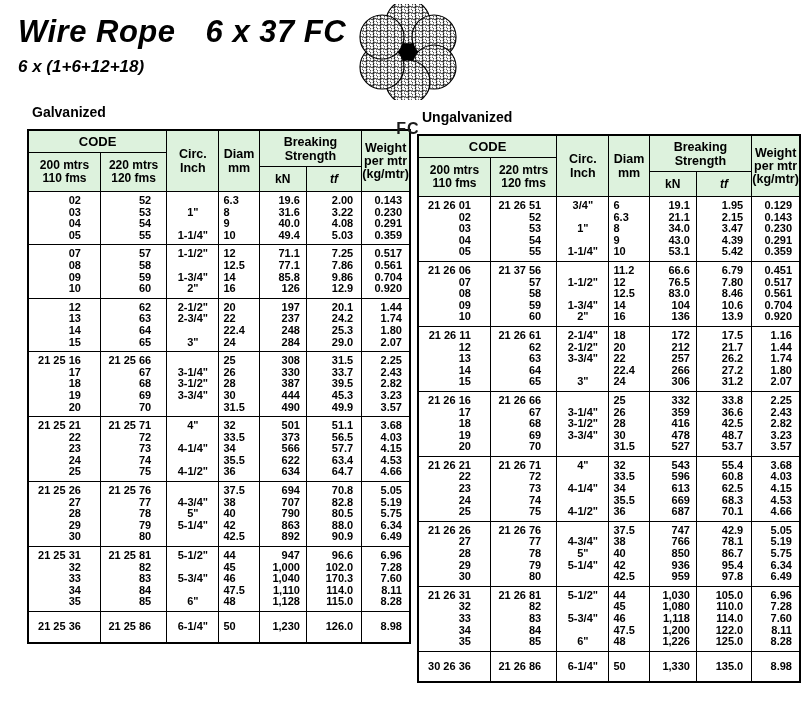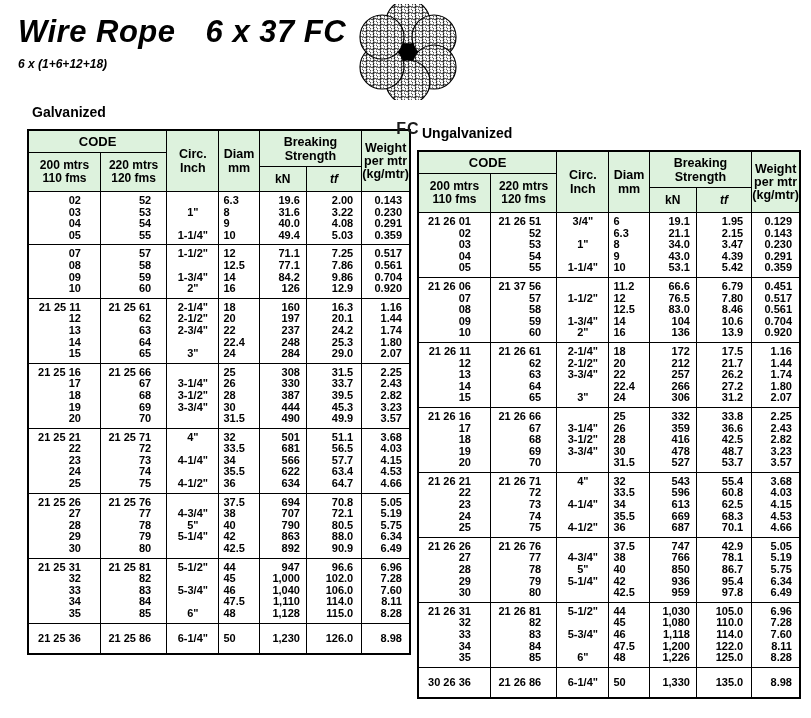--- a/index.html
+++ b/index.html
@@ -6,27 +6,27 @@
   body {
     width:811px; height:718px; overflow:hidden;
     font-family:"Liberation Sans", sans-serif; color:#000;
   }
   .page { position:relative; width:811px; height:678px; background:#fff; }
 
   
   .doc-header { position:relative; height:102px; padding:14px 0 0 18px; box-sizing:border-box; }
   .doc-title { margin:0; font-size:31px; font-style:italic; font-weight:bold; letter-spacing:0.5px; white-space:nowrap; }
   .doc-title .t2 { margin-left:30px; }
-  .doc-subtitle { margin:7px 0 0 0; font-size:12px; font-style:italic; font-weight:bold; }
+  .doc-subtitle { margin:7px 0 0 0; font-size:17px; font-style:italic; font-weight:bold; }
   .rope-figure { position:absolute; left:352px; top:4px; width:112px; text-align:center; }
   .fc-label { display:block; font-size:16px; font-weight:600; color:#1a1a1a; margin-top:16px; letter-spacing:1px; }
 
   
   .tables-row { display:flex; align-items:flex-start; padding-left:27px; gap:6px; }
-  .col-right { margin-top:21px; }
+  .col-right { margin-top:5px; }
   .section-label { font-size:14px; font-weight:bold; margin:2px 0 9px 5px; }
 
   table.spec { border-collapse:collapse; table-layout:fixed; width:384px; border:2px solid #000; background:#fff; }
   col.w0{width:72px} col.w1{width:66px} col.w2{width:52px} col.w3{width:40px}
   col.w4{width:47px} col.w5{width:55px} col.w6{width:48px}
 
   
   thead th { background:#ddf2dd; border:1px solid #000; padding:0; font-weight:bold; vertical-align:top; }
   thead span { display:block; }
   .h-top { height:21px; line-height:21px; border-bottom:1px solid #000; font-size:13px; text-align:center; }
@@ -203,45 +203,36 @@
               <td class="c3">12.5</td>
               <td class="c4">77.1</td>
               <td class="c5">7.86</td>
               <td class="c6">0.561</td>
             </tr>
             <tr>
               <td class="c0">09</td>
               <td class="c1">59</td>
               <td class="c2">1-3/4"</td>
               <td class="c3">14</td>
-              <td class="c4">84.2</td>
+              <td class="c4">85.8</td>
               <td class="c5">9.86</td>
               <td class="c6">0.704</td>
             </tr>
             <tr>
               <td class="c0">10</td>
               <td class="c1">60</td>
               <td class="c2">2"</td>
               <td class="c3">16</td>
               <td class="c4">126</td>
               <td class="c5">12.9</td>
               <td class="c6">0.920</td>
             </tr>
           </tbody>
           <tbody class="group">
             <tr>
-              <td class="c0">21 25 11</td>
-              <td class="c1">21 25 61</td>
-              <td class="c2">2-1/4"</td>
-              <td class="c3">18</td>
-              <td class="c4">160</td>
-              <td class="c5">16.3</td>
-              <td class="c6">1.16</td>
-            </tr>
-            <tr>
               <td class="c0">12</td>
               <td class="c1">62</td>
               <td class="c2">2-1/2"</td>
               <td class="c3">20</td>
               <td class="c4">197</td>
               <td class="c5">20.1</td>
               <td class="c6">1.44</td>
             </tr>
             <tr>
               <td class="c0">13</td>
@@ -326,21 +317,21 @@
               <td class="c3">32</td>
               <td class="c4">501</td>
               <td class="c5">51.1</td>
               <td class="c6">3.68</td>
             </tr>
             <tr>
               <td class="c0">22</td>
               <td class="c1">72</td>
               <td class="c2"></td>
               <td class="c3">33.5</td>
-              <td class="c4">681</td>
+              <td class="c4">373</td>
               <td class="c5">56.5</td>
               <td class="c6">4.03</td>
             </tr>
             <tr>
               <td class="c0">23</td>
               <td class="c1">73</td>
               <td class="c2">4-1/4"</td>
               <td class="c3">34</td>
               <td class="c4">566</td>
               <td class="c5">57.7</td>
@@ -374,21 +365,21 @@
               <td class="c4">694</td>
               <td class="c5">70.8</td>
               <td class="c6">5.05</td>
             </tr>
             <tr>
               <td class="c0">27</td>
               <td class="c1">77</td>
               <td class="c2">4-3/4"</td>
               <td class="c3">38</td>
               <td class="c4">707</td>
-              <td class="c5">72.1</td>
+              <td class="c5">82.8</td>
               <td class="c6">5.19</td>
             </tr>
             <tr>
               <td class="c0">28</td>
               <td class="c1">78</td>
               <td class="c2">5"</td>
               <td class="c3">40</td>
               <td class="c4">790</td>
               <td class="c5">80.5</td>
               <td class="c6">5.75</td>
@@ -430,21 +421,21 @@
               <td class="c4">1,000</td>
               <td class="c5">102.0</td>
               <td class="c6">7.28</td>
             </tr>
             <tr>
               <td class="c0">33</td>
               <td class="c1">83</td>
               <td class="c2">5-3/4"</td>
               <td class="c3">46</td>
               <td class="c4">1,040</td>
-              <td class="c5">106.0</td>
+              <td class="c5">170.3</td>
               <td class="c6">7.60</td>
             </tr>
             <tr>
               <td class="c0">34</td>
               <td class="c1">84</td>
               <td class="c2"></td>
               <td class="c3">47.5</td>
               <td class="c4">1,110</td>
               <td class="c5">114.0</td>
               <td class="c6">8.11</td>

